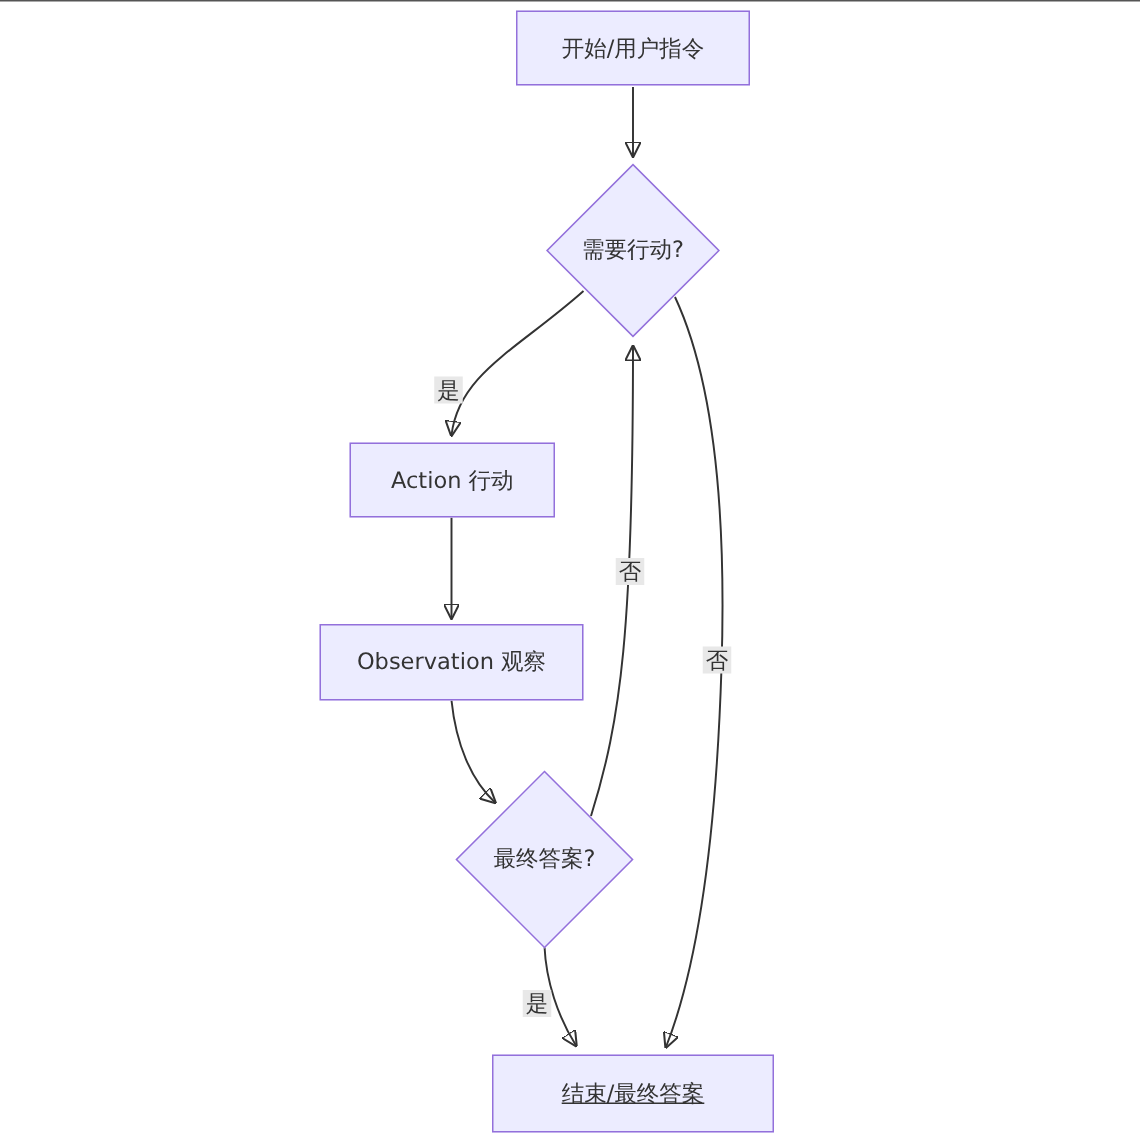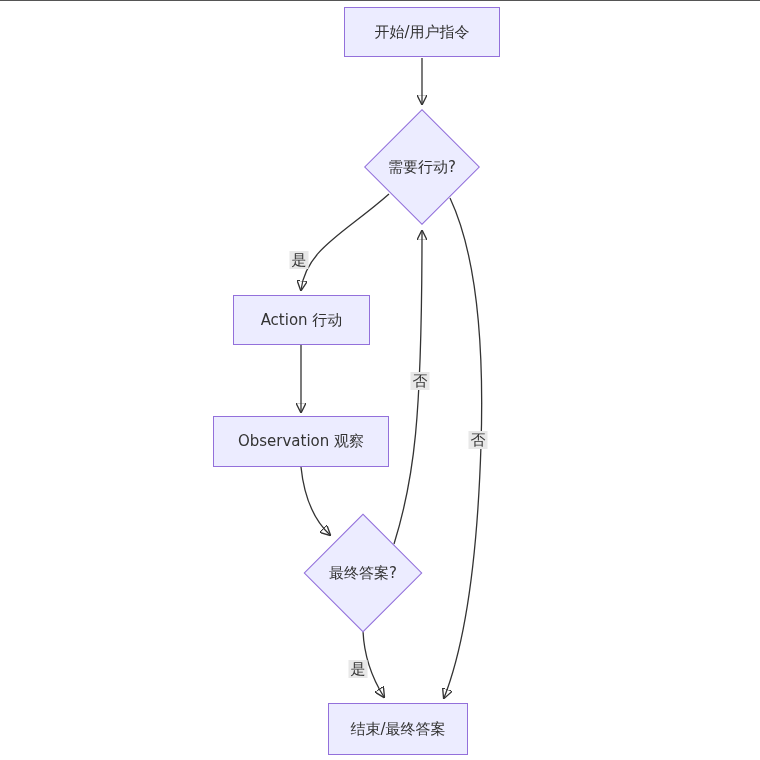--- a/index.html
+++ b/index.html
@@ -87,21 +87,21 @@
 
   <div class="node" style="left:233px; top:295px; width:137px; height:50px;">
     <span>Action 行动</span>
   </div>
 
   <div class="diamond-wrap" style="left:321px; top:531px; width:84px; height:84px;">
     <div class="diamond-shape" style="width:84px; height:84px;"></div>
     <span class="diamond-label">最终答案?</span>
   </div>
 
-  <div class="node" style="left:328px; top:703px; width:140px; height:52px;">
+  <div class="node" style="left:328px; top:703px; width:188px; height:52px;text-decoration:underline;">
     <span>结束/最终答案</span>
   </div>
 
   <span class="edge-label" style="left:299px; top:260px;">是</span>
   <span class="edge-label" style="left:420px; top:381px;">否</span>
   <span class="edge-label" style="left:478px; top:440px;">否</span>
   <span class="edge-label" style="left:358px; top:669px;">是</span>
 
 </div>
 

